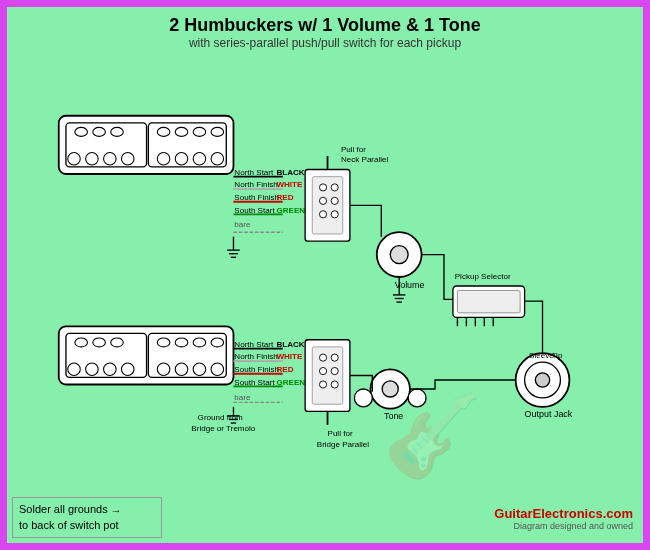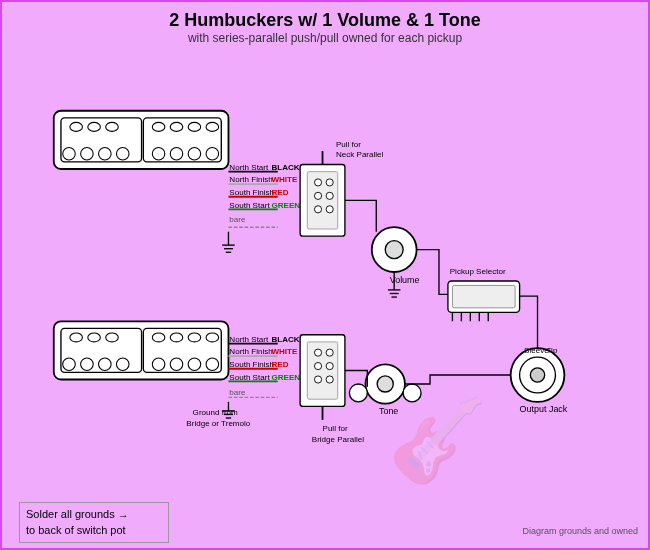--- a/index.html
+++ b/index.html
@@ -8,22 +8,22 @@
       height: 550px;
       background: #fff;
       font-family: Arial, sans-serif;
       overflow: hidden;
       position: relative;
     }
 
     .main-container {
       width: 650px;
       height: 550px;
-      background: #f0abfc;
-      border: 2px solid #d946ef;
+      background: #86efac;
+      border: 7px solid #d946ef;
       position: relative;
     }
 
     .header {
       text-align: center;
       padding-top: 8px;
       padding-bottom: 2px;
     }
 
     .header-title {
@@ -50,21 +50,20 @@
     .bottom-note {
       position: absolute;
       bottom: 5px;
       left: 5px;
       border: 1px solid #999;
       padding: 4px 6px;
       font-size: 11px;
       color: #000;
       line-height: 1.4;
       width: 150px;
-      margin-left: 12px;
     }
 
     
     .logo-area {
       position: absolute;
       bottom: 10px;
       right: 10px;
       text-align: right;
     }
 
@@ -98,21 +97,21 @@
       height: 100%;
     }
   </style>
 </head>
 <body>
 
 <div class="main-container">
 
   <div class="header">
     <div class="header-title">2 Humbuckers w/ 1 Volume &amp; 1 Tone</div>
-    <div class="header-subtitle">with series-parallel push/pull owned for each pickup</div>
+    <div class="header-subtitle">with series-parallel push/pull switch for each pickup</div>
   </div>
 
   <div class="diagram-area">
     <svg class="wiring-diagram" viewBox="0 0 650 480" xmlns="http://www.w3.org/2000/svg">
 
       <rect x="20" y="60" width="195" height="65" rx="8" ry="8" fill="white" stroke="black" stroke-width="2"></rect>
 
       <rect x="28" y="68" width="90" height="49" rx="4" ry="4" fill="white" stroke="black" stroke-width="1.5"></rect>
 
       <ellipse cx="45" cy="78" rx="7" ry="5" fill="white" stroke="black" stroke-width="1.2"></ellipse>
@@ -284,18 +283,19 @@
 
   <div class="bottom-note">
     <span>
       <span>Solder all grounds</span>
       <span>→</span><br>
       <span>to back of switch pot</span>
     </span>
   </div>
 
   <div class="logo-area">
-    <div class="logo-sub">Diagram grounds and owned</div>
+    <div class="logo-text">GuitarElectronics.com</div>
+    <div class="logo-sub">Diagram designed and owned</div>
   </div>
 
   <div class="guitar-watermark">🎸</div>
 
 </div>
 
 </body></html>

